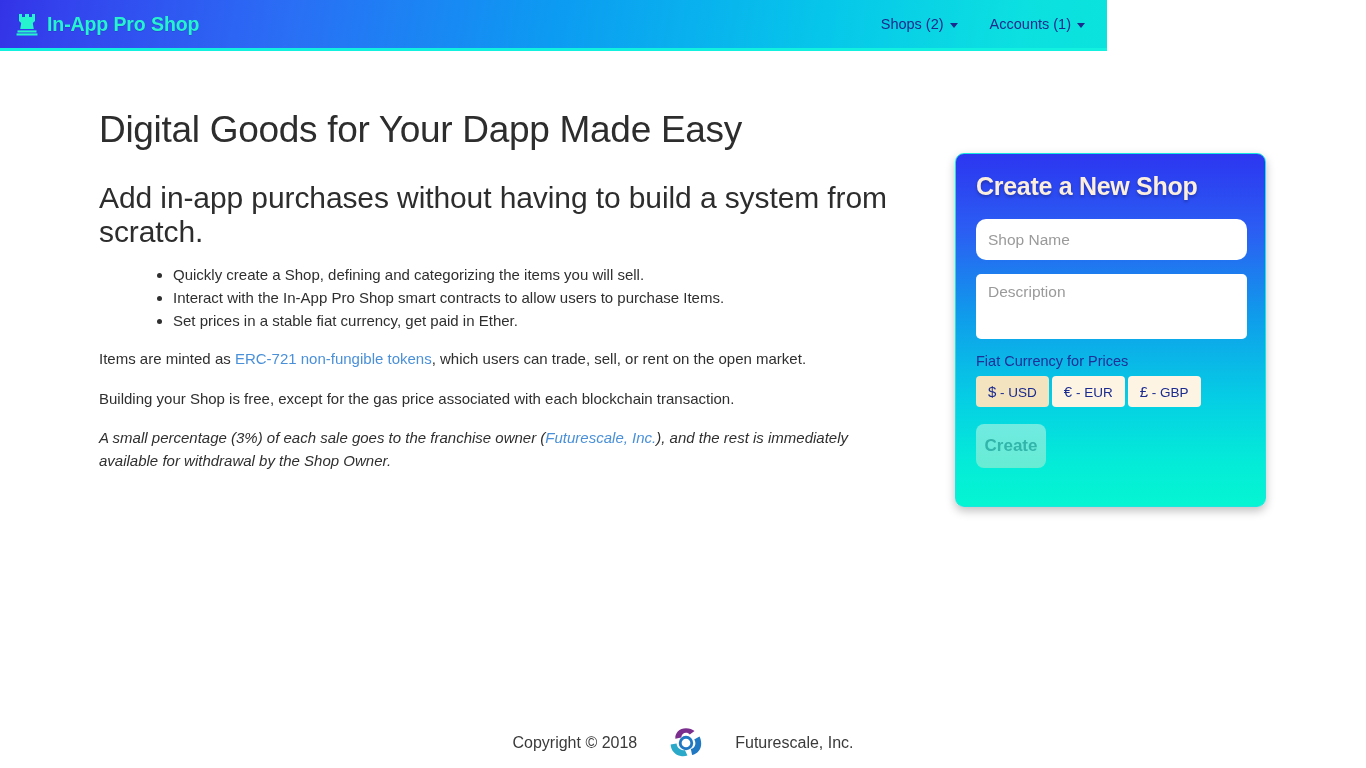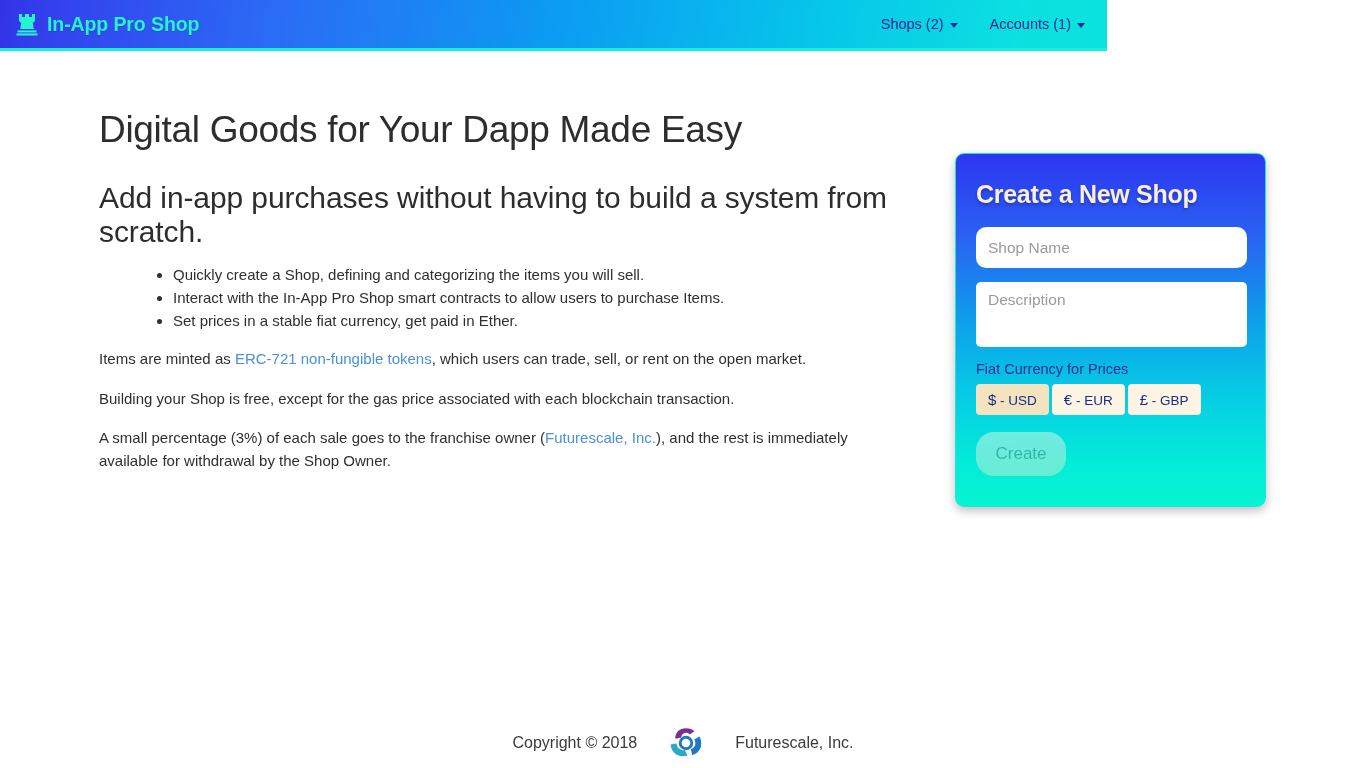--- a/index.html
+++ b/index.html
@@ -107,21 +107,21 @@
     color: #2f2f2f;
     margin-left: 46px;
   }
   p.body-para {
     font-size: 15px;
     line-height: 1.5;
     margin: 0 0 17px 0;
     color: #2f2f2f;
     max-width: 790px;
   }
-  p.body-para:last-child { margin-bottom: 18px; }
+  p.body-para:last-child { margin-bottom: 18px; font-style: italic; }
   a.inline-link {
     color: #4a90d9;
     text-decoration: none;
   }
 
   
   .shop-card {
     position: absolute;
     left: 955px;
     top: 99px;
@@ -136,21 +136,21 @@
         #05cfe4 70%,
         #04ecd8 88%,
         #05f5d2 100%);
     box-shadow: 0 4px 10px rgba(0,0,0,0.25);
     padding: 18px 20px 0 20px;
   }
   .card-title {
     font-size: 25px;
     font-weight: bold;
     color: #fbeedd;
-    margin: 8px 0 18px 0;
+    margin: 0 0 18px 0;
     letter-spacing: -0.3px;
     text-shadow: 0 2px 3px rgba(0,0,0,0.25);
   }
   .field-input {
     display: block;
     width: 271px;
     height: 41px;
     border: none;
     border-radius: 10px;
     background: #ffffff;
@@ -195,26 +195,26 @@
     cursor: pointer;
     margin-right: 3px;
     border-radius: 4px;
     white-space: nowrap;
   }
   .currency-btn.active { background: #f4e3bf; }
   .currency-btn .sym { font-size: 15px; }
   .create-btn {
     font-family: "Liberation Sans", "DejaVu Sans", sans-serif;
     font-size: 17px;
-    font-weight: normal;
+    font-weight: bold;
     color: #3fa89d;
     background: linear-gradient(180deg, #8ef0e2 0%, #83ecd4 100%);
     border: none;
-    border-radius: 18px;
-    width: 90px;
+    border-radius: 8px;
+    width: 70px;
     height: 44px;
     cursor: not-allowed;
     opacity: 0.78;
   }
 
   
   .footer {
     position: absolute;
     left: 0;
     top: 718px;

